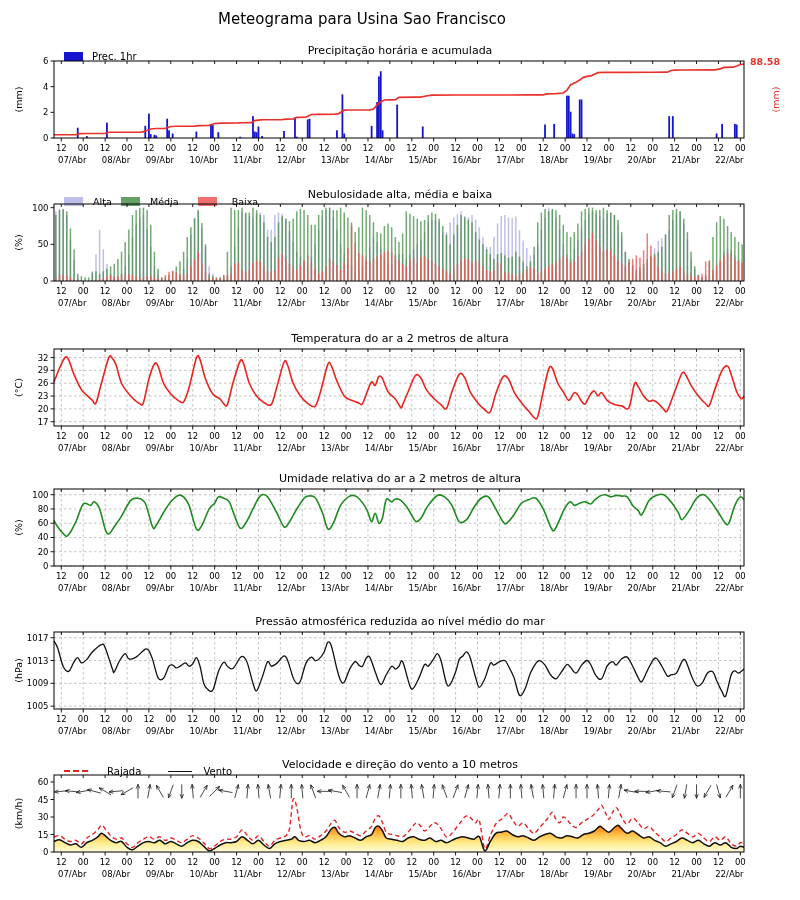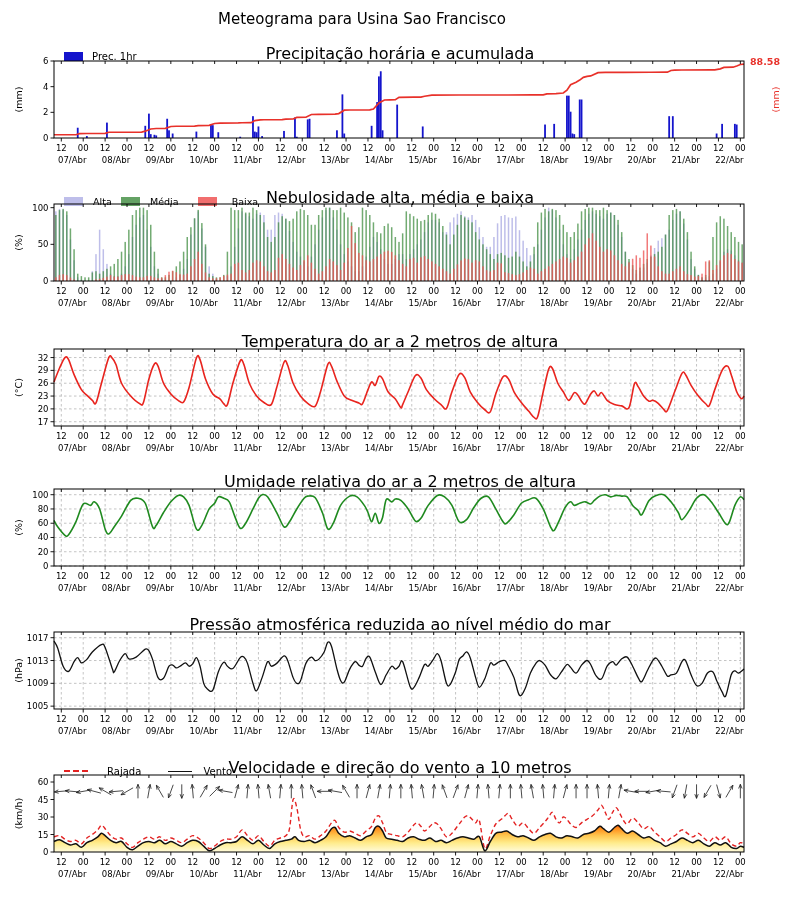--- a/index.html
+++ b/index.html
@@ -1,19 +1,19 @@
 <!DOCTYPE html>
 <html><head>
 <meta charset="utf-8">
 <style>
   html,body{margin:0;padding:0;background:#fff;}
   body{position:relative;width:800px;height:900px;font-family:"DejaVu Sans",sans-serif;color:#000;overflow:hidden;}
   .abs{position:absolute;text-align:right;}
   .main-title{top:10px;left:0;width:724px;text-align:center;font-size:15px;}
-  .ptitle{left:0;width:800px;text-align:center;font-size:16px;}
+  .ptitle{left:0;width:800px;text-align:center;font-size:11px;}
   .ylab{width:70px;height:13px;text-align:center;font-size:9.5px;transform:rotate(-90deg);transform-origin:center;}
   .red{color:#e8312a;}
   .annot{font-size:9.5px;font-weight:bold;}
   .leg-label{font-size:9.5px;}
   .sw{width:19px;height:9px;display:inline-block;}
   .lnsw{width:24px;height:0;display:inline-block;}
   svg{position:absolute;left:0;}
 </style>
 </head>
 <body>

